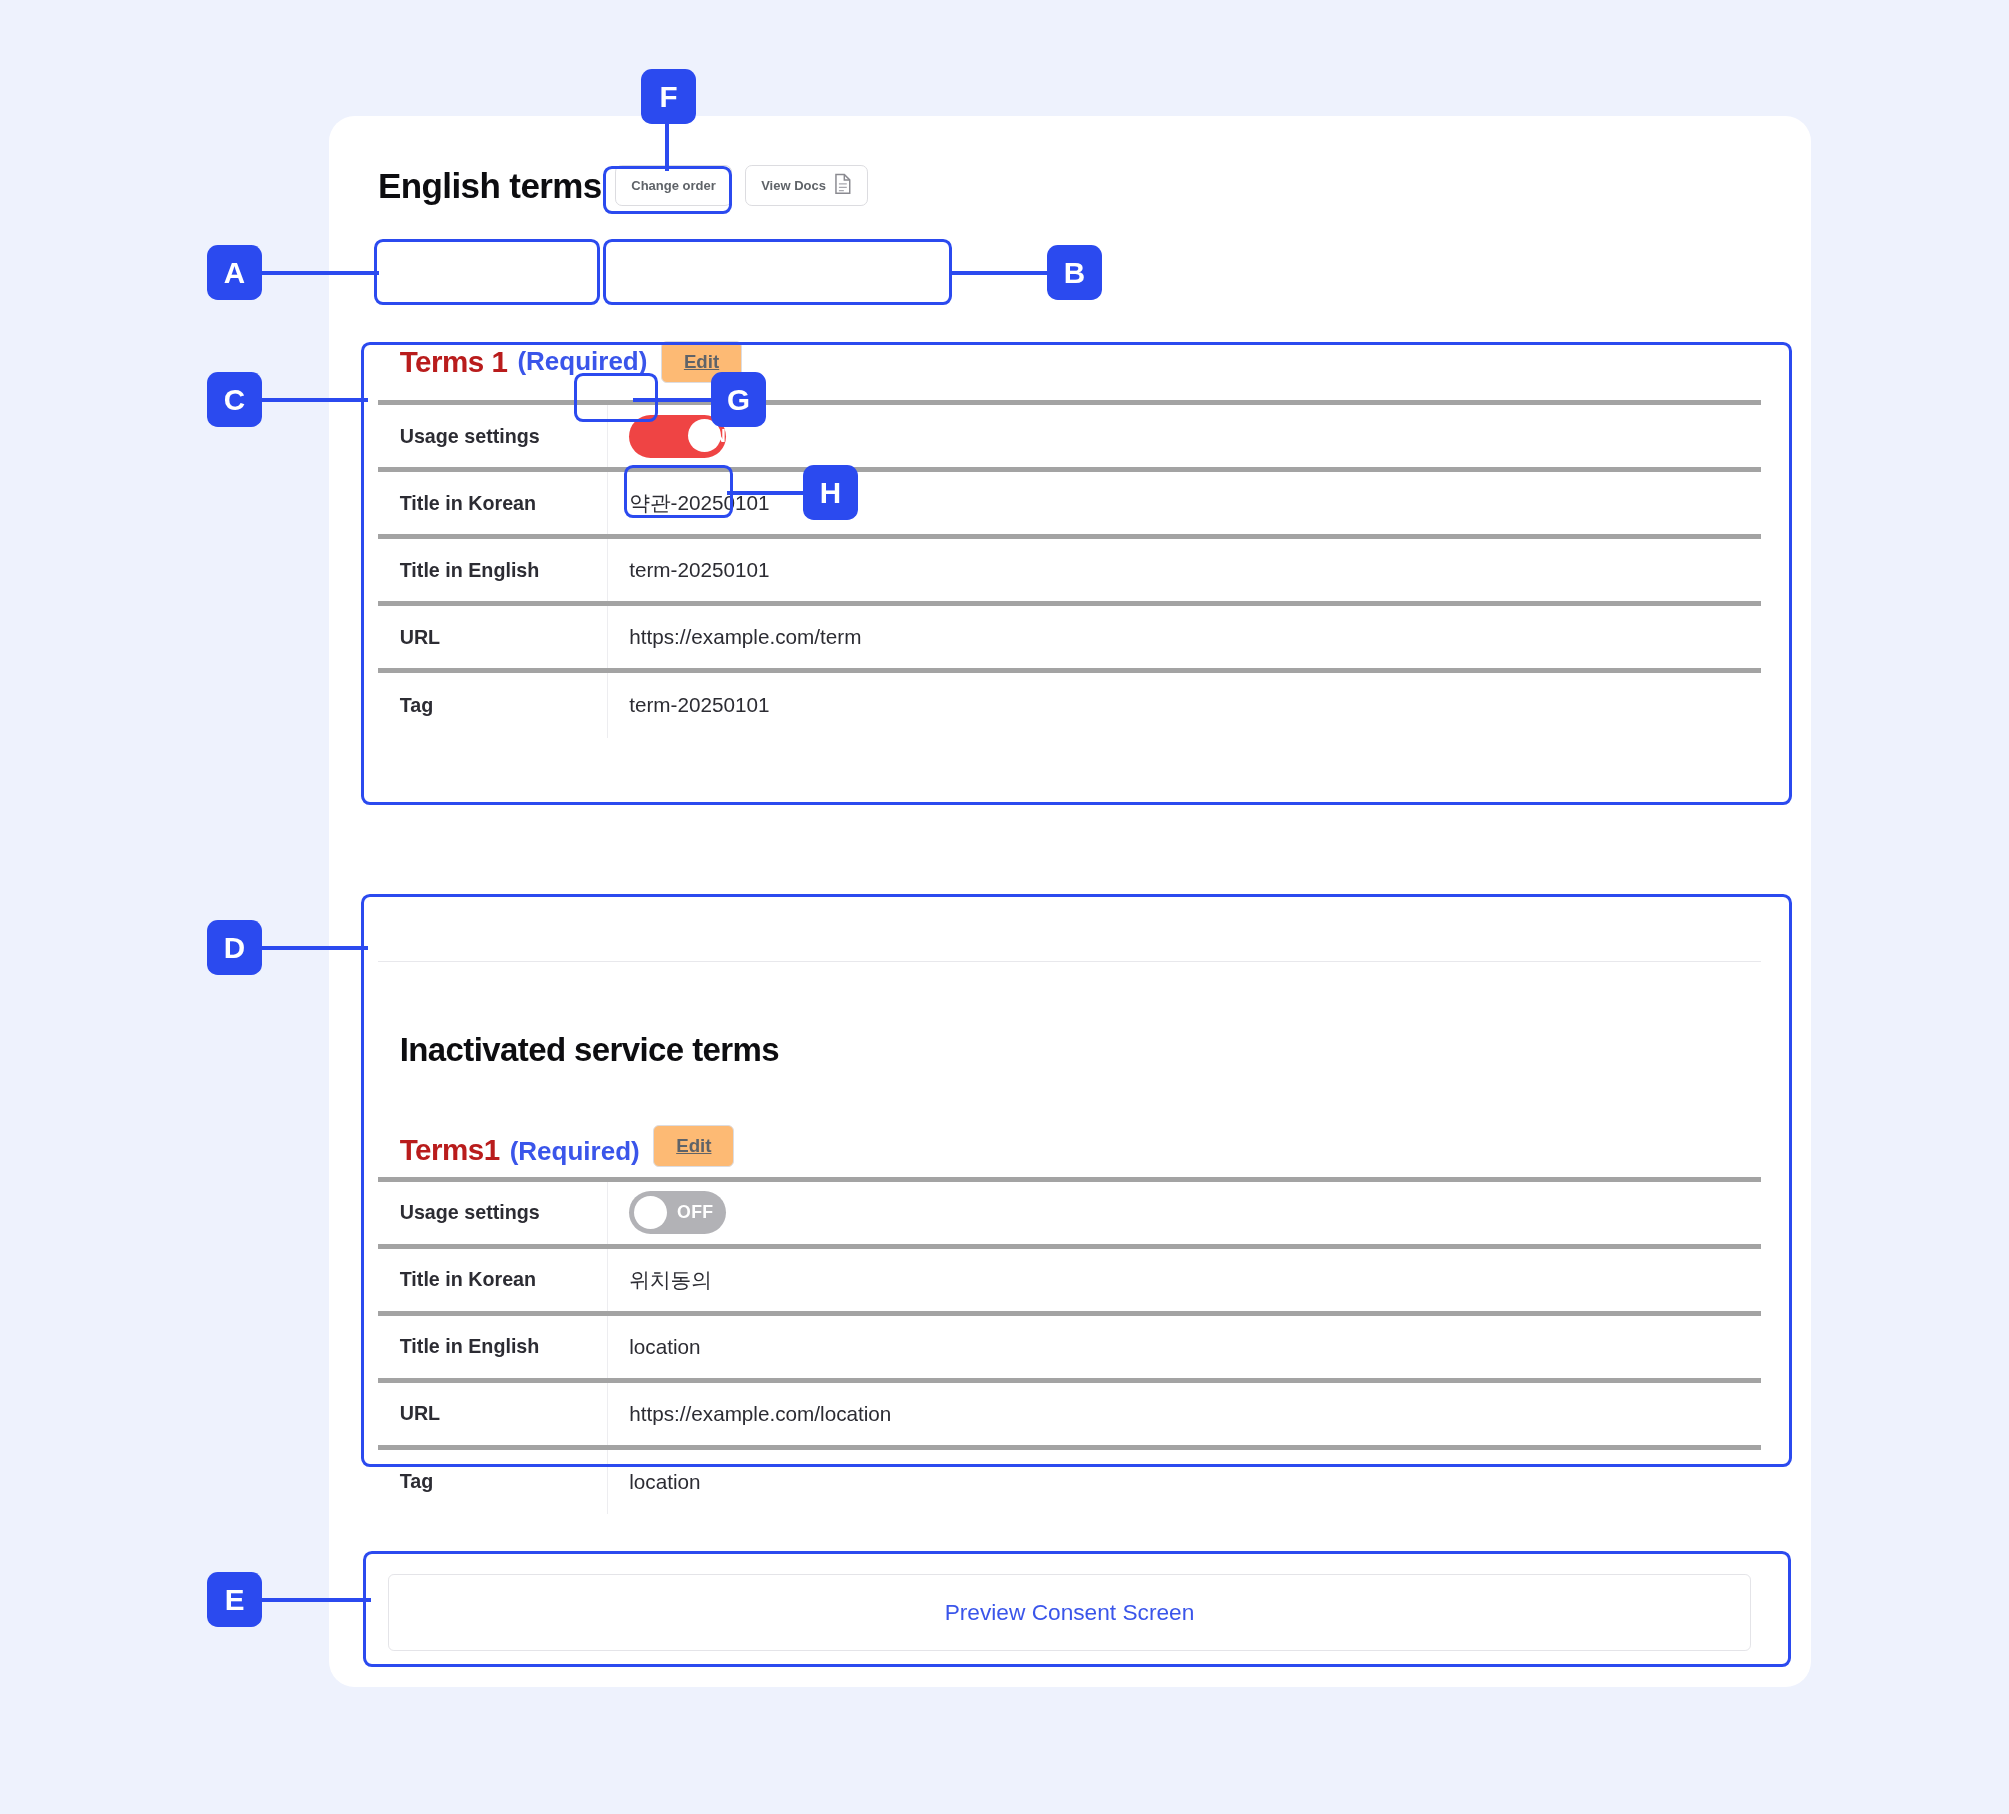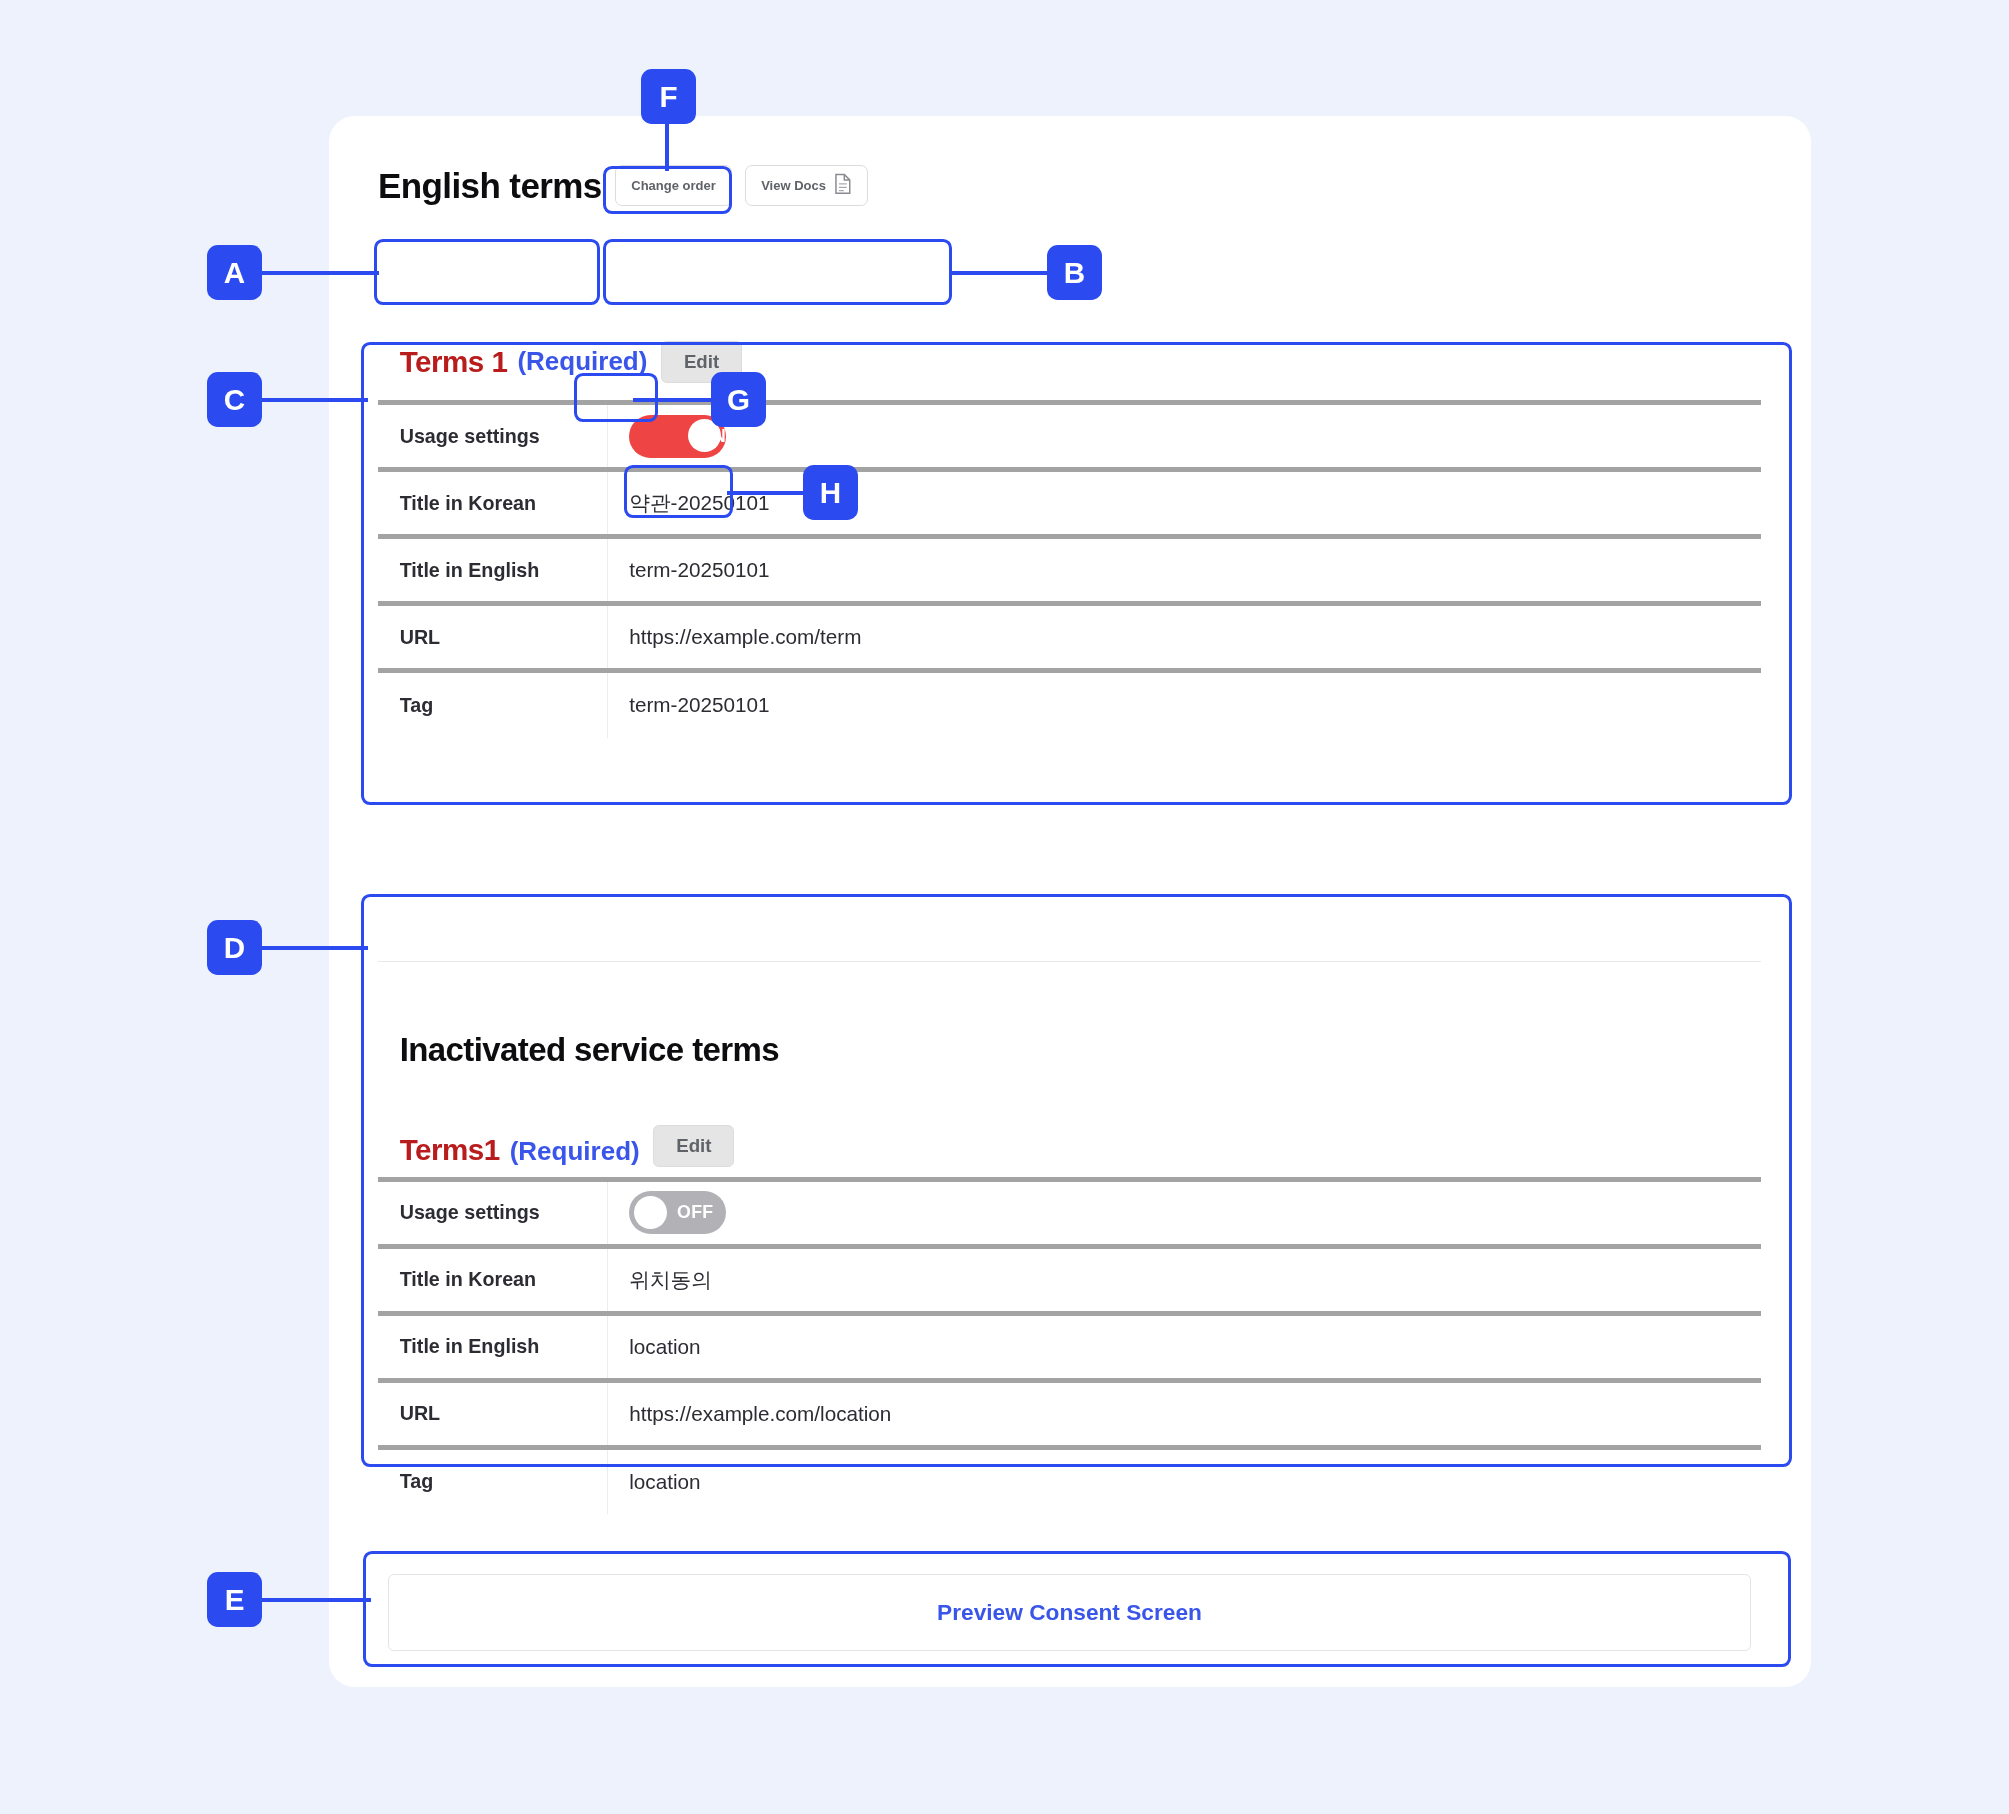--- a/index.html
+++ b/index.html
@@ -103,28 +103,29 @@
   }
   .terms-required {
     font-size: 26px;
     font-weight: bold;
     color: #3a55ea;
     white-space: nowrap;
     margin-left: -3.9px;
   }
   .edit-btn {
     border: 1px solid #dcdce0;
-    background: #e5e5e5;
+    background: #fdba74;
     border-radius: 5.9px;
     height: 42px;
     padding: 0 21.7px;
     font-size: 18.7px;
     font-weight: bold;
     color: #5f6368;
     font-family: "Liberation Sans", sans-serif;
+    text-decoration: underline;
   }
 
   
   .prop-table { width: 100%; border-collapse: collapse; }
   .prop-table tr { border-top: 5px solid #a3a3a3; }
   .prop-table tr:last-child { border-bottom: none; }
   .prop-table td { height: 67px; vertical-align: middle; }
   .prop-label {
     width: 229px;
     padding-left: 21.7px;
@@ -192,21 +193,21 @@
   #preview-inner {
     border: 1px solid #e4e4e8;
     border-radius: 5.9px;
     height: 77px;
     display: flex;
     align-items: center;
     justify-content: center;
   }
   #preview-label {
     font-size: 22.7px;
-    font-weight: bold;
+    font-weight: normal;
     color: #3a55ea;
   }
 
   
   .anno-box {
     position: absolute;
     border: 3.9px solid #2b4aef;
     border-radius: 8.9px;
     pointer-events: none;
   }

